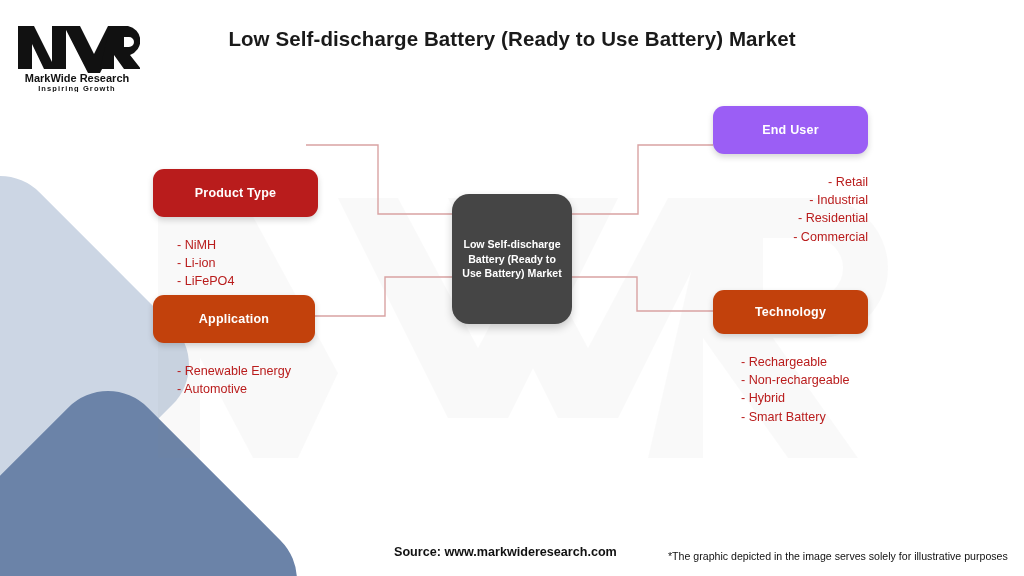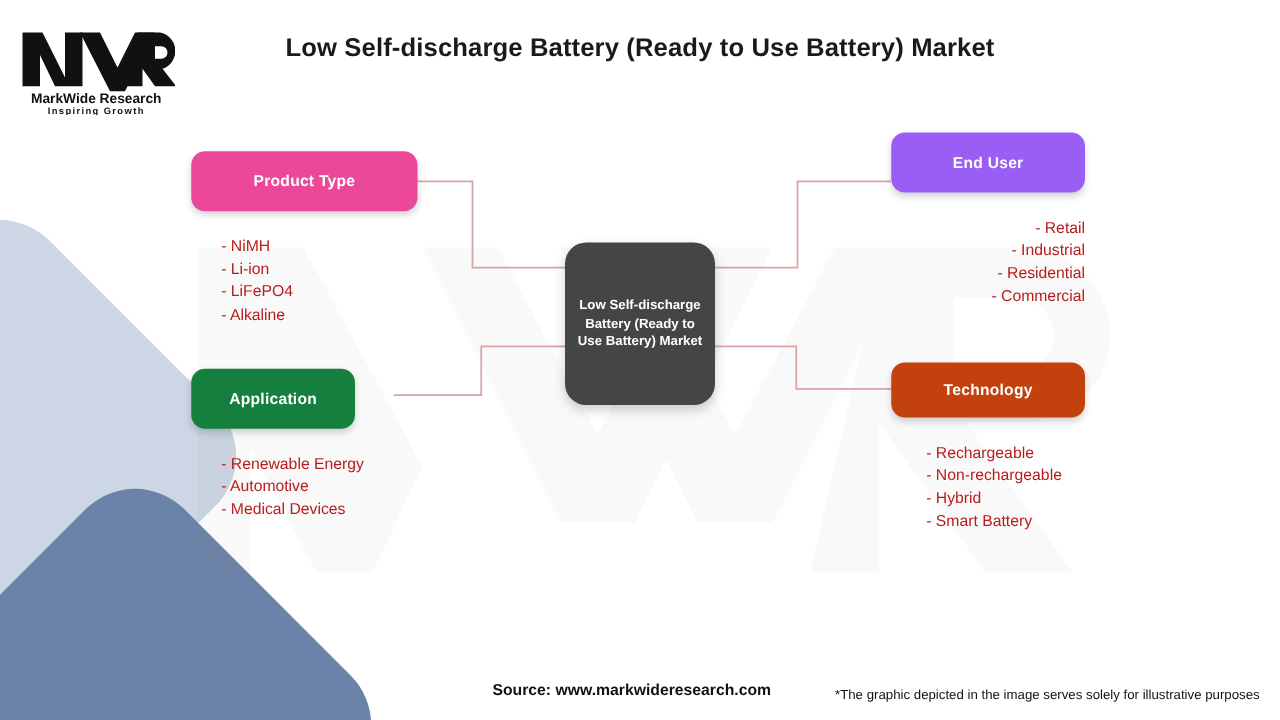--- a/index.html
+++ b/index.html
@@ -54,25 +54,25 @@
     letter-spacing:.2px;
   }
   .items{
     margin-top:19px;
     font-size:12.6px;color:#b91c1c;line-height:18.2px;
     font-weight:400;
   }
   .items div{white-space:nowrap;}
 
   .b-product{left:153px;top:121px;}
-  .b-product .chip{width:181px;height:48px;background:#ec4899;}
+  .b-product .chip{width:165px;height:48px;background:#b91c1c;margin-top:48px;}
   .b-product .items{margin-left:24px;}
 
   .b-application{left:153px;top:295px;}
-  .b-application .chip{width:131px;height:48px;background:#15803d;}
+  .b-application .chip{width:162px;height:48px;background:#c2410c;}
   .b-application .items{margin-left:24px;}
 
   .b-enduser{left:713px;top:106px;text-align:right;}
   .b-enduser .chip{width:155px;height:48px;background:#9b5ef5;}
   .b-enduser .items{margin-left:40px;}
 
   .b-technology{left:713px;top:290px;}
   .b-technology .chip{width:155px;height:44px;background:#c2410c;}
   .b-technology .items{margin-left:28px;}
 
@@ -146,21 +146,20 @@
       <div>- LiFePO4</div>
       <div>- Alkaline</div>
     </div>
   </div>
 
   <div class="branch b-application">
     <div class="chip">Application</div>
     <div class="items">
       <div>- Renewable Energy</div>
       <div>- Automotive</div>
-      <div>- Medical Devices</div>
     </div>
   </div>
 
   <div class="branch b-enduser">
     <div class="chip">End User</div>
     <div class="items">
       <div>- Retail</div>
       <div>- Industrial</div>
       <div>- Residential</div>
       <div>- Commercial</div>

